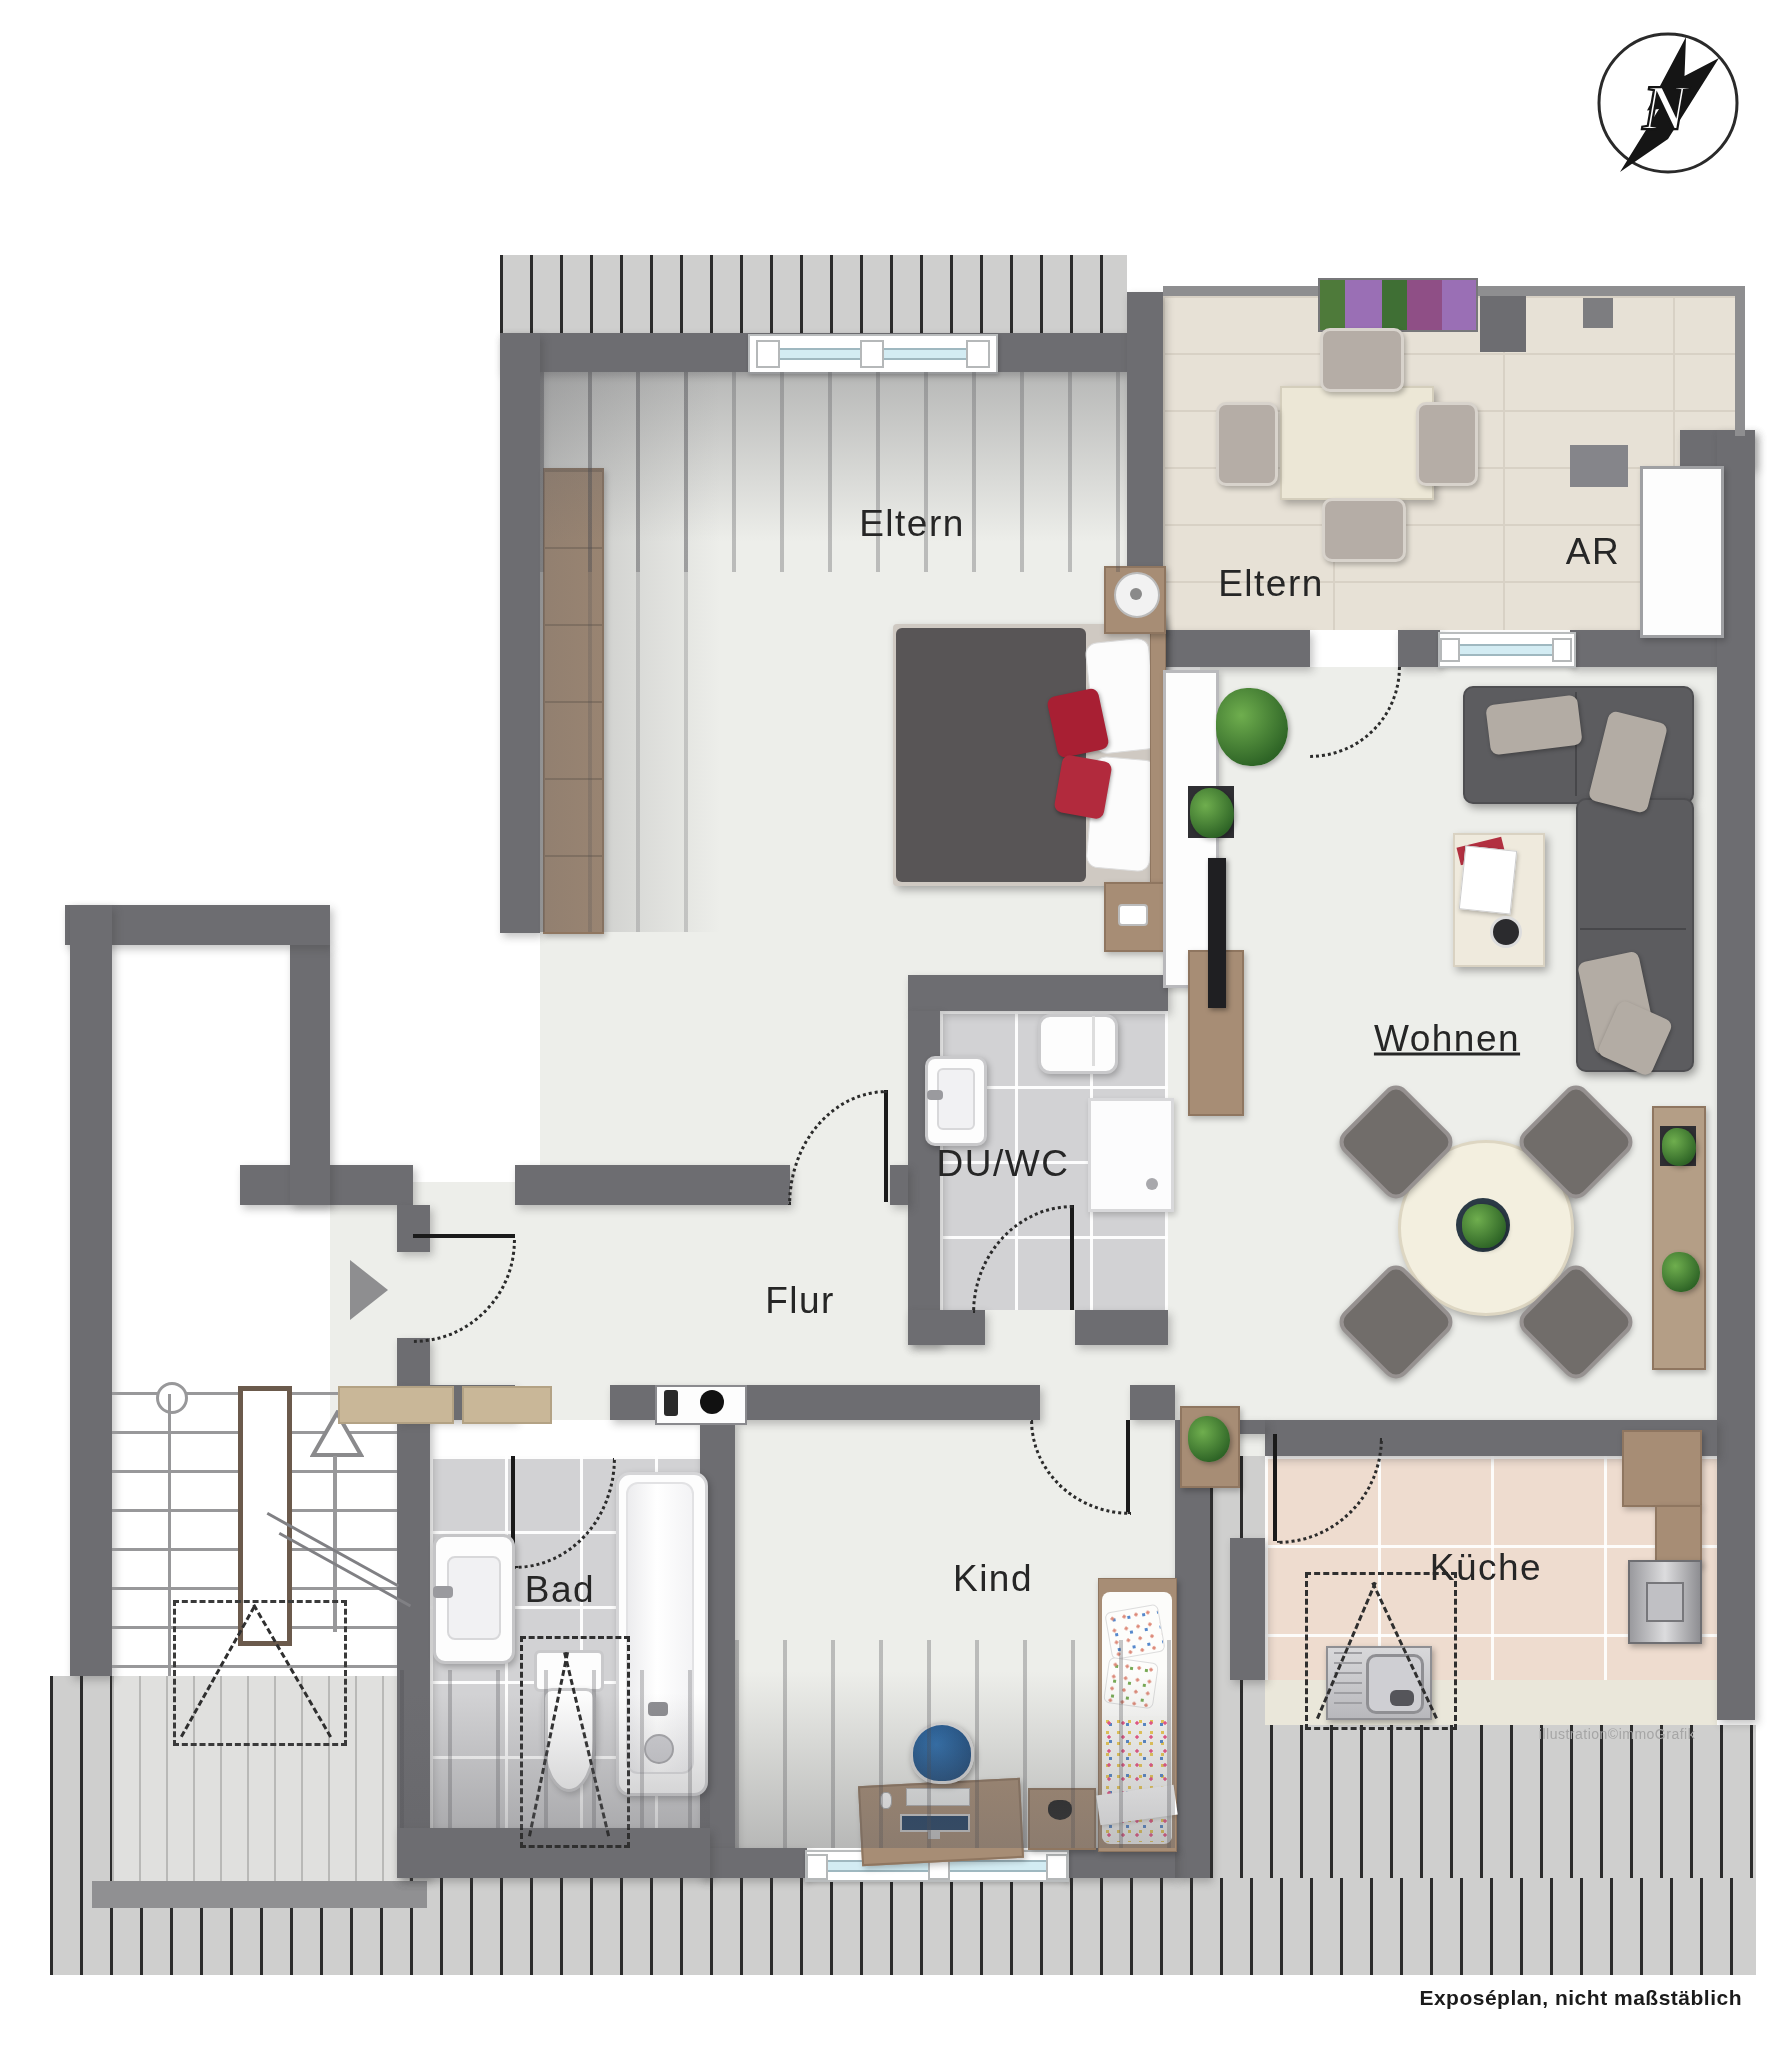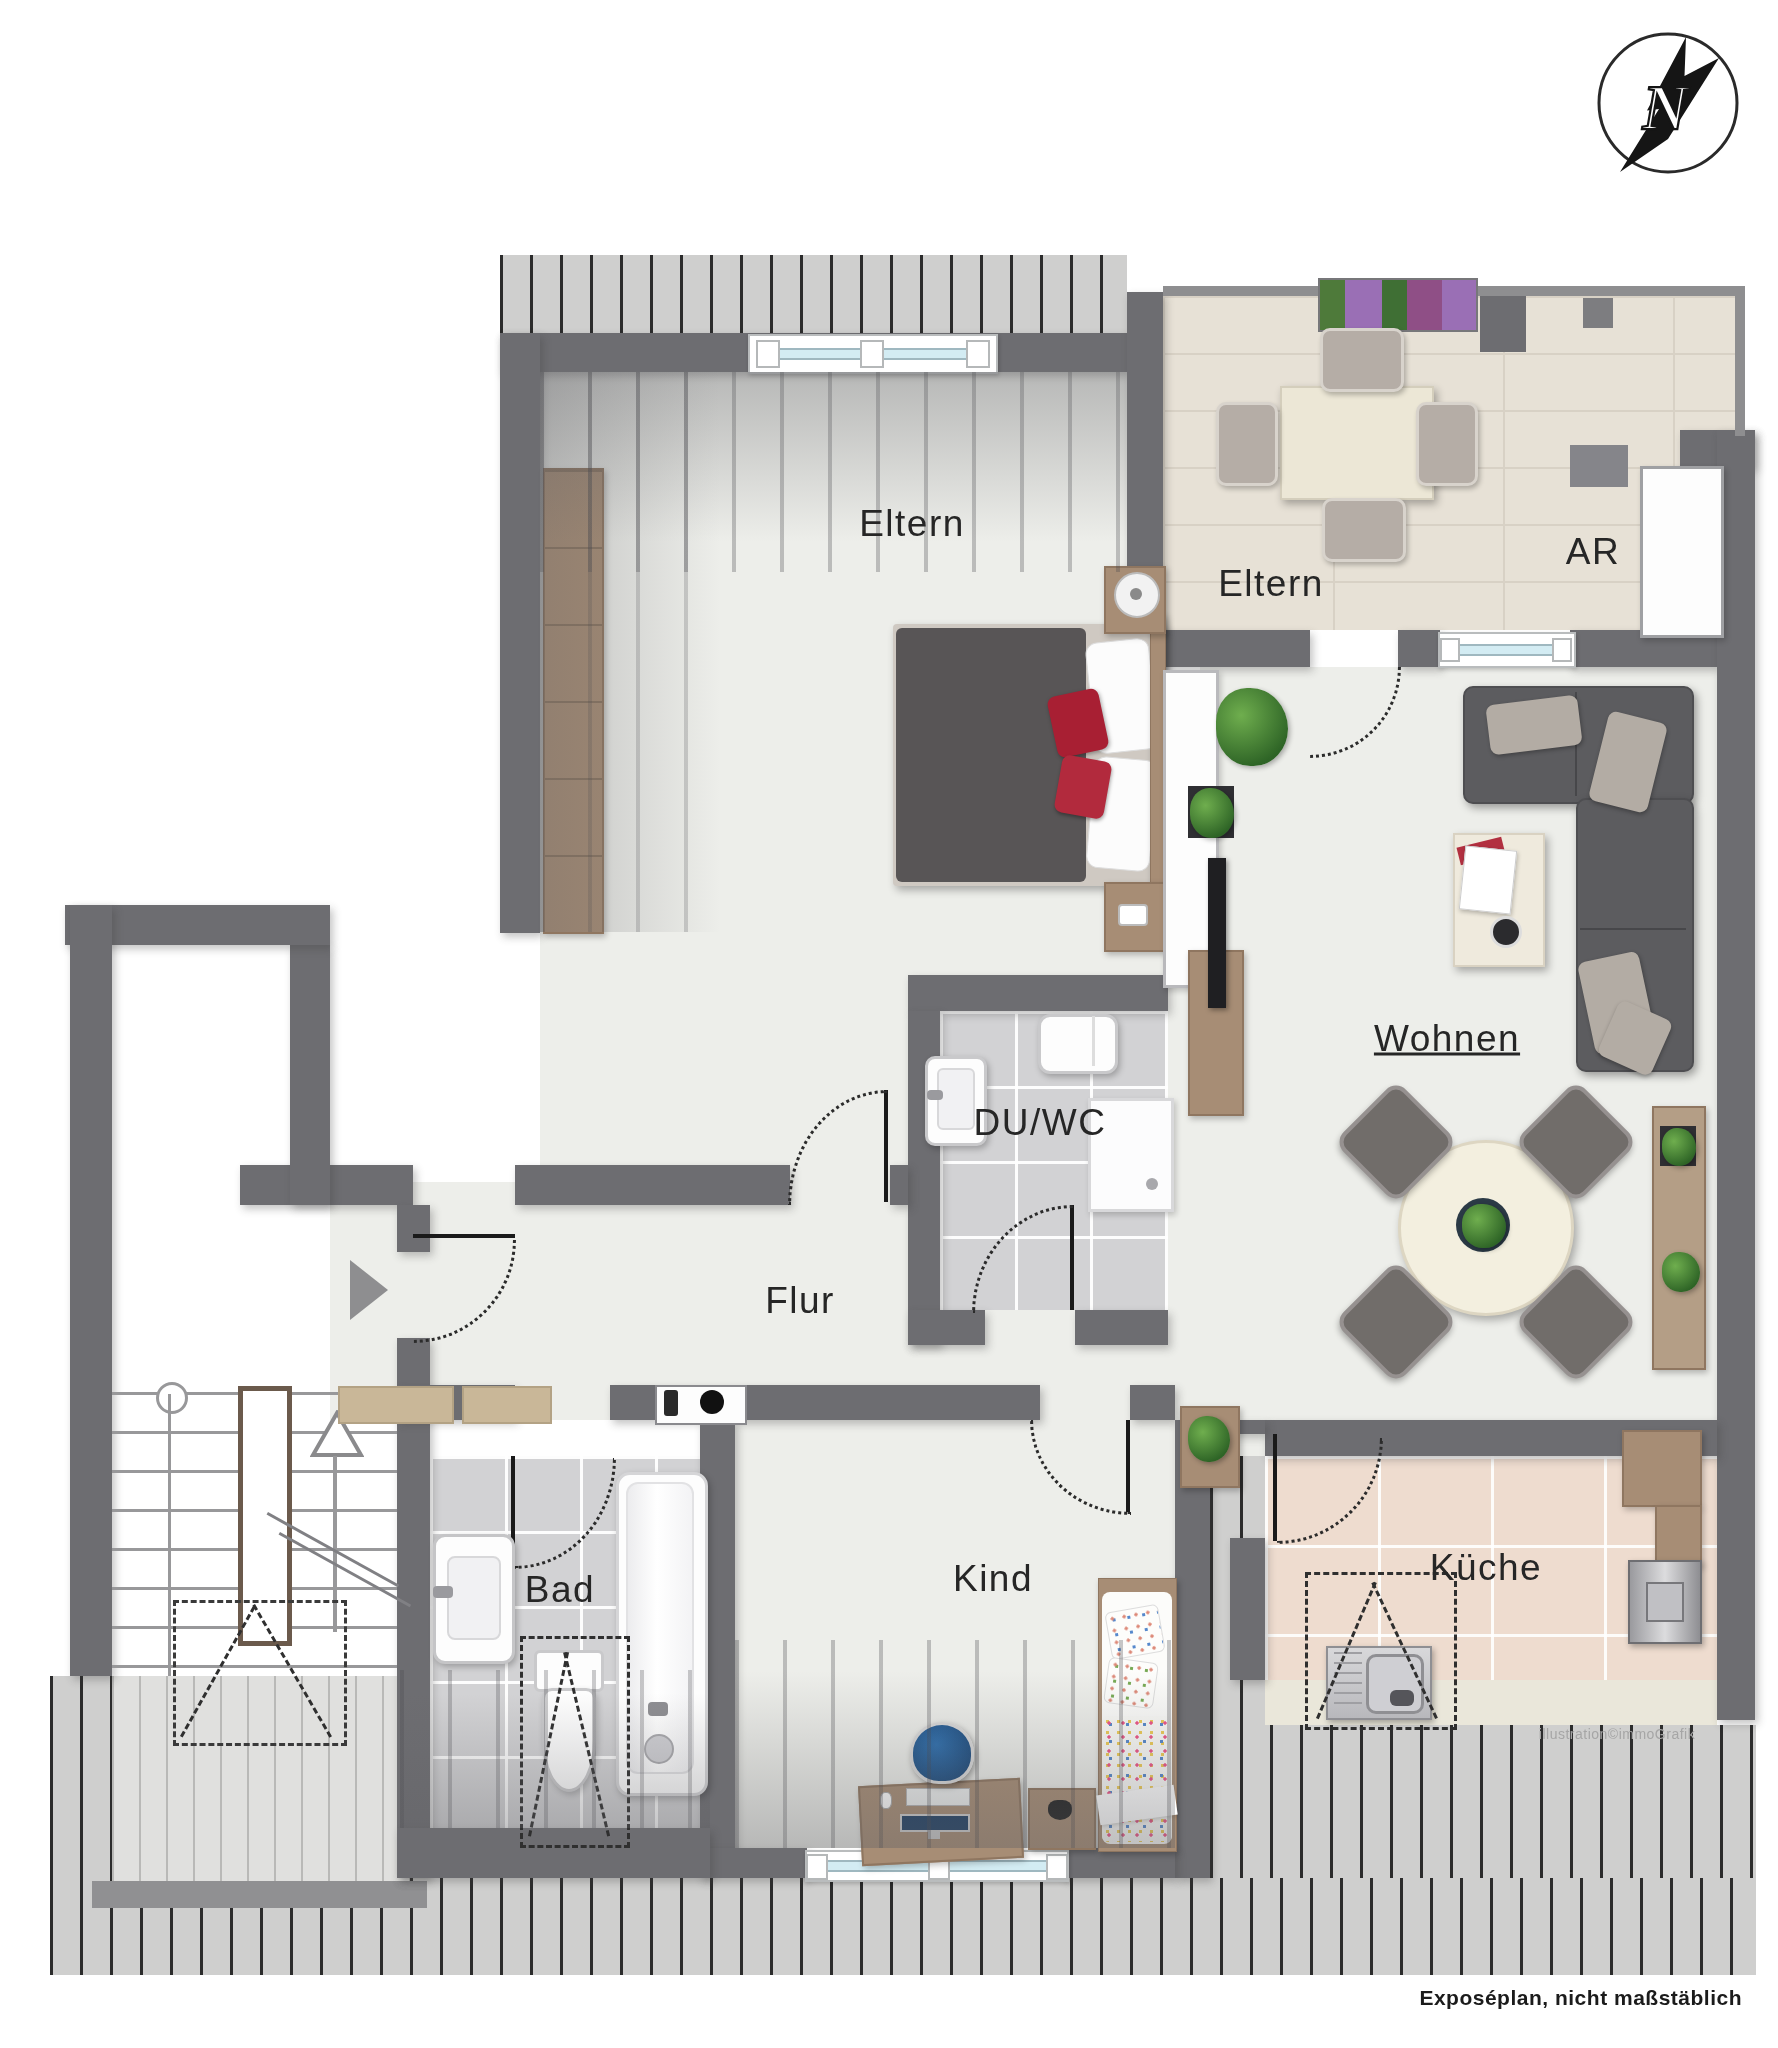--- a/index.html
+++ b/index.html
@@ -279,21 +279,21 @@
   <svg class="abs" style="left:1593px;top:28px;" width="150" height="150" viewBox="0 0 100 100">
     <circle cx="50" cy="50" r="46" fill="none" stroke="#2a2a2a" stroke-width="2"></circle>
     <path d="M18,96 L44,54 L36,55 L62,6 L61,32 L84,20 L50,74 Z" fill="#151515"></path>
     <text x="33" y="67" font-family="Liberation Serif, serif" font-size="42" font-style="italic" font-weight="bold" fill="#ffffff" stroke="#151515" stroke-width="1.5">N</text>
   </svg>
 
   <div class="rlabel" style="left:912px;top:523px;">Eltern</div>
   <div class="rlabel" style="left:1271px;top:583px;">Eltern</div>
   <div class="rlabel" style="left:1593px;top:551px;">AR</div>
   <div class="rlabel" style="left:1447px;top:1038px;text-decoration:underline;">Wohnen</div>
-  <div class="rlabel" style="left:1003px;top:1122px;margin-left:37px;">DU/WC</div>
+  <div class="rlabel" style="left:1003px;top:1163px;">DU/WC</div>
   <div class="rlabel" style="left:800px;top:1300px;">Flur</div>
   <div class="rlabel" style="left:560px;top:1589px;">Bad</div>
   <div class="rlabel" style="left:993px;top:1578px;">Kind</div>
   <div class="rlabel" style="left:1486px;top:1567px;">Küche</div>
 
   <div class="mark" style="left:1617px;top:1734px;">illustration©immoGrafik</div>
   <div class="footer">Exposéplan, nicht maßstäblich</div>
 
 </div>
 

